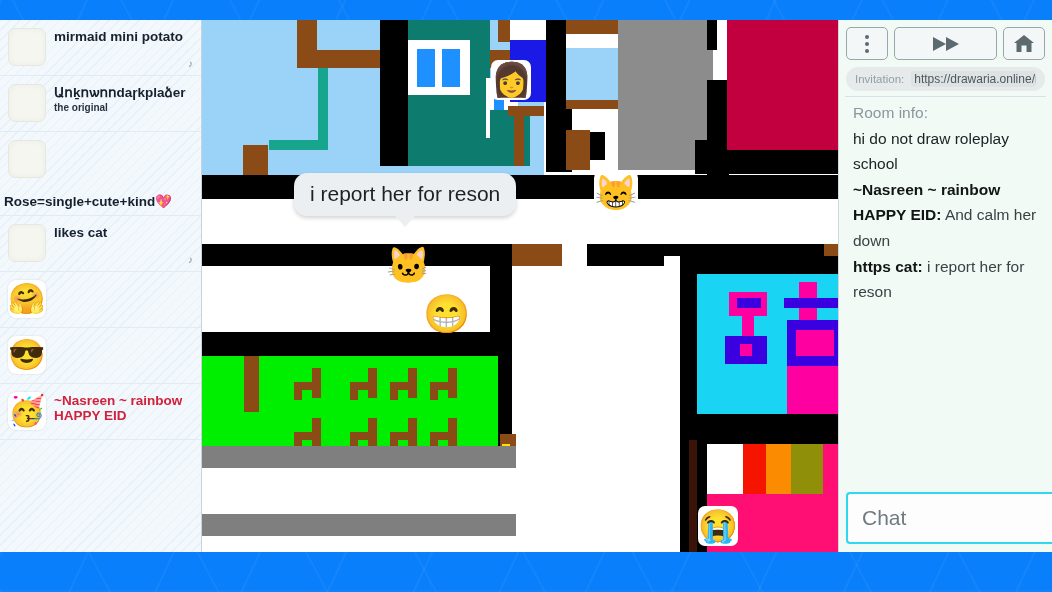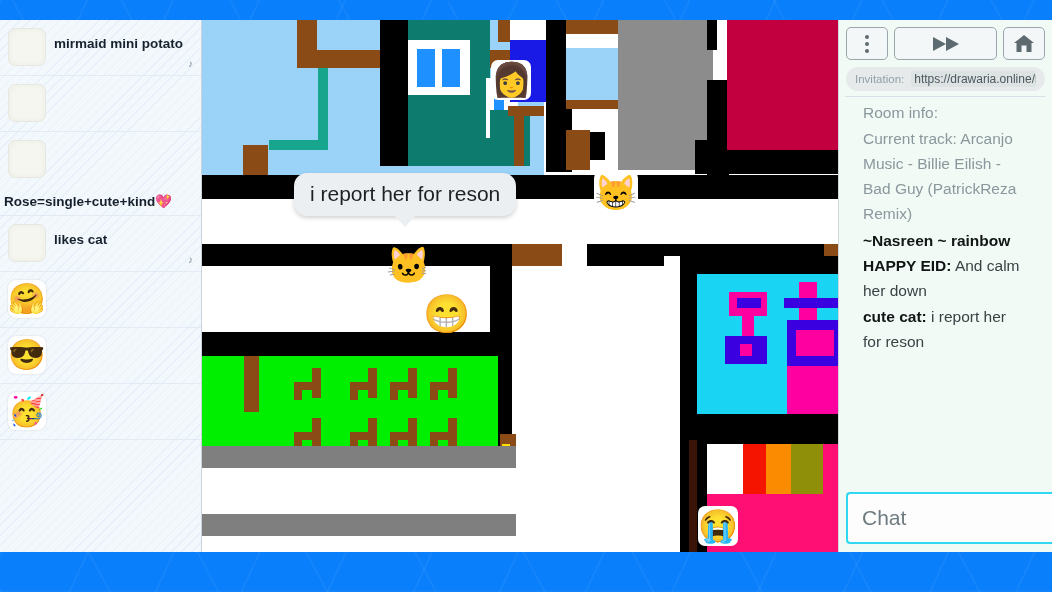--- a/index.html
+++ b/index.html
@@ -61,21 +61,21 @@
     width: 38px; height: 38px;
     flex: 0 0 38px;
     background: #ffffff;
     border-radius: 8px;
     font-size: 30px;
     line-height: 38px;
     text-align: center;
     overflow: hidden;
     box-shadow: 0 0 2px rgba(0,0,0,0.15);
   }
-  .player-info { flex: 1 1 auto; min-width: 0; padding-top: 1px; margin-top: 7px; }
+  .player-info { flex: 1 1 auto; min-width: 0; padding-top: 1px; }
   .player-name {
     font-size: 13.5px;
     font-weight: bold;
     color: #17222e;
     line-height: 1.12;
     word-wrap: break-word;
   }
   .player-name.red { color: #d2213b; font-weight: bold; }
   .player-sub {
     font-size: 10px;
@@ -181,21 +181,21 @@
     background: #dde2e3;
     border-radius: 3px;
     padding: 1px 3px;
     white-space: nowrap; overflow: hidden;
     flex: 1 1 auto;
   }
   .divider { height:1px; background:#d6e2e6; margin: 1px 6px 3px 6px; }
 
   .messages {
     flex: 1 1 auto;
-    padding: 0 24px;
+    padding: 0 14px;
     overflow: hidden;
     font-size: 15.5px;
     line-height: 1.62;
     color: #222;
   }
   .msg { margin: 0 0 1px 0; word-wrap: break-word; }
   .msg.gray { color: #8a979d; }
   .msg.dark { color: #1b1f22; }
   .msg.purple { color: #5146d4; }
   .msg .who { font-weight: bold; color: #121516; }
@@ -233,20 +233,24 @@
     <div class="player-row">
       <div class="avatar-blank"></div>
       <div class="player-info">
         <div class="player-name">mirmaid mini potato</div>
       </div>
       <span class="note-icon">♪</span>
     </div>
 
     <div class="player-row">
       <div class="avatar-blank"></div>
+      <div class="player-info">
+        <div class="player-name">Աոḵոѡոոdаɼkplaձer</div>
+        <div class="player-sub">the original</div>
+      </div>
     </div>
 
     <div class="player-row tall">
       <div class="avatar-blank"></div>
       <div class="player-info"></div>
       <div class="name-below">Rose=single+cute+kind💖</div>
     </div>
 
     <div class="player-row">
       <div class="avatar-blank"></div>
@@ -259,20 +263,24 @@
     <div class="player-row">
       <div class="avatar-emoji">🤗</div>
     </div>
 
     <div class="player-row">
       <div class="avatar-emoji">😎</div>
     </div>
 
     <div class="player-row">
       <div class="avatar-emoji">🥳</div>
+      <div class="player-info">
+        <div class="player-name red">~Nasreen ~ rainbow</div>
+        <div class="player-sub red">HAPPY EID</div>
+      </div>
     </div>
 
   </div>
 
   <div class="canvas-wrap">
 
     <div class="px" style="left:0;top:0;width:342px;height:156px;background:#9bd2f7;"></div>
     <div class="px" style="left:95px;top:0;width:20px;height:48px;background:#8a4b17;"></div>
     <div class="px" style="left:95px;top:30px;width:232px;height:18px;background:#8a4b17;"></div>
     <div class="px" style="left:116px;top:48px;width:10px;height:82px;background:#18a58d;"></div>
@@ -420,27 +428,27 @@
 
     <div class="invite">
       <span class="invite-label">Invitation:</span>
       <span class="invite-url">https://drawaria.online/roo</span>
     </div>
 
     <div class="divider"></div>
 
     <div class="messages">
       <div class="msg gray">Room info:</div>
-      <div class="msg gray">Current track: Arcanjo Music - Billie Eilish - Bad Guy (PatrickReza Remix)</div>
+      <div class="msg dark">hi do not draw roleplay school</div>
       <div class="msg">
         <span class="who">~Nasreen ~ rainbow HAPPY EID:</span>
         <span class="body">And calm her down</span>
       </div>
       <div class="msg">
-        <span class="who">cute cat:</span>
+        <span class="who">https cat:</span>
         <span class="body">i report her for reson</span>
       </div>
     </div>
 
     <div class="chat-area">
       <input class="chat-input" type="text" placeholder="Chat" style="">
 
     </div>
 
   </div>

